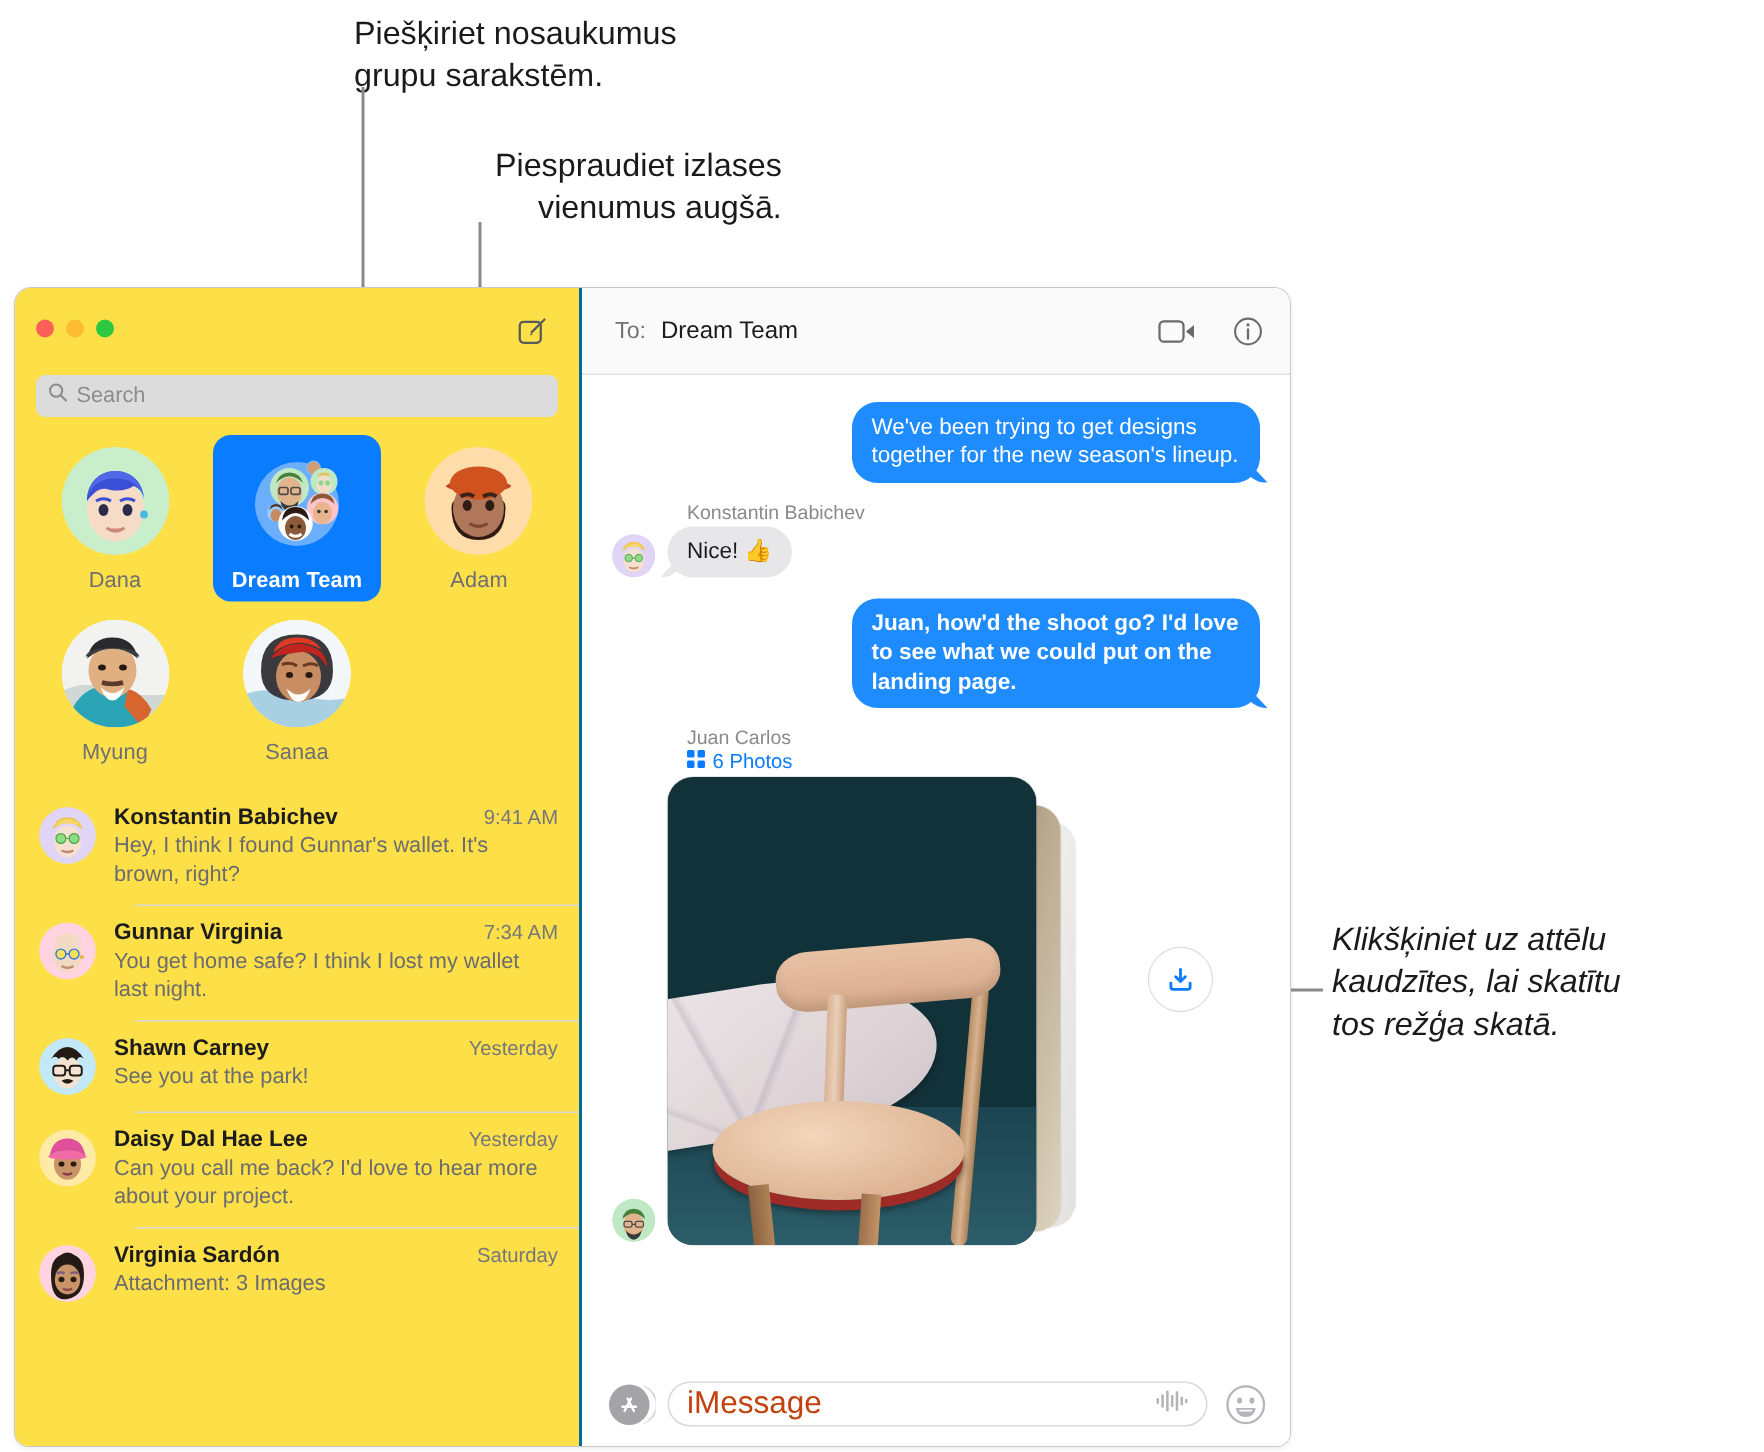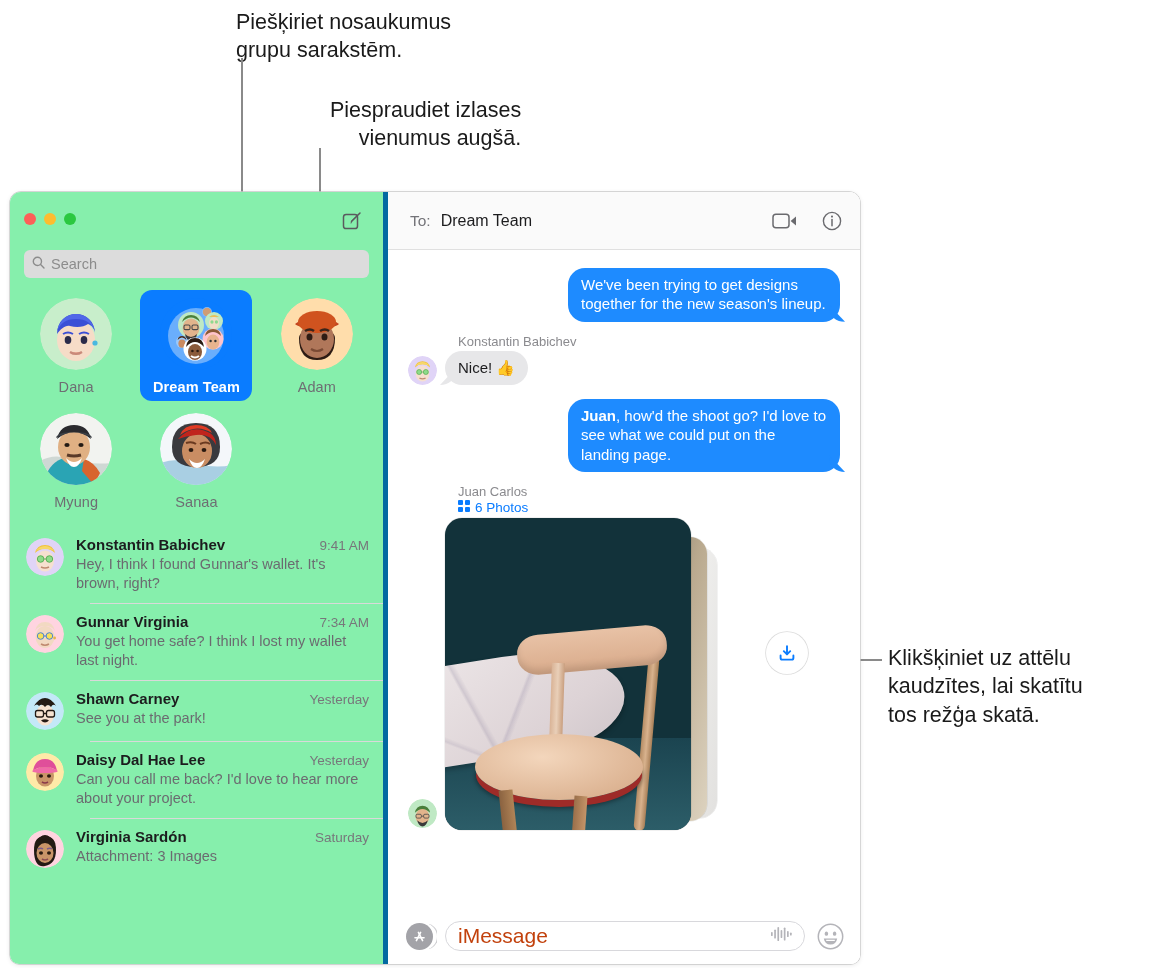--- a/index.html
+++ b/index.html
@@ -34,24 +34,24 @@
     border-radius: 11px 11px 9px 9px;
     background: #ffffff;
     box-shadow: 0 0 0 0.7px #c9c9c9, 0 1px 5px rgba(0,0,0,0.10);
     overflow: hidden;
     display: flex;
   }
 
   
   #sidebar {
     width: 378px;
-    background: #86efac;
+    background: #fde047;
     position: relative;
     flex: 0 0 378px;
-    border-right: 5px solid #0369a1;
+    border-right: 2px solid #0369a1;
     overflow: hidden;
   }
   #sidebar-top { height: 58px; position: relative; }
   .traffic-lights {
     position: absolute; left: 14px; top: 21px;
     display: flex; gap: 8px;
   }
   .tl { width: 12px; height: 12px; border-radius: 50%; }
   .tl.red { background: #fc6058; }
   .tl.yellow { background: #fdbc2f; }
@@ -293,21 +293,21 @@
 <div id="root">
 
   <div class="callout" style="left:236px; top:8px;">Piešķiriet nosaukumus
 grupu sarakstēm.</div>
   <div class="callout-line v-line" style="left:241px; top:58px; height:250px;"></div>
 
   <div class="callout" style="left:330px; top:96px; text-align:right;">Piespraudiet izlases
 vienumus augšā.</div>
   <div class="callout-line v-line" style="left:319px; top:148px; height:160px;"></div>
 
-  <div class="callout" style="left:888px; top:644px;">Klikšķiniet uz attēlu
+  <div class="callout" style="left:888px; top:612px;font-style:italic;">Klikšķiniet uz attēlu
 kaudzītes, lai skatītu
 tos režģa skatā.</div>
   <div class="callout-line h-line" style="left:714px; top:659px; width:168px;"></div>
 
   <div id="window">
 
     <div id="sidebar">
 
       <div id="sidebar-top">
         <div class="traffic-lights">
@@ -603,21 +603,21 @@
                 <circle cx="14.6" cy="21" r="3.3" fill="#8edb8a" stroke="#4aa448" stroke-width="0.8"></circle>
                 <circle cx="23.4" cy="21" r="3.3" fill="#8edb8a" stroke="#4aa448" stroke-width="0.8"></circle>
                 <path d="M17.9 21h2.2" stroke="#4aa448" stroke-width="0.8"></path>
                 <path d="M15 29q4 2 8 0" stroke="#c08a70" stroke-width="1.5" fill="none"></path>
               </svg>
             </div>
             <div class="bubble in">Nice!  👍</div>
           </div>
         </div>
 
-        <div class="msg-row out" style="margin-top:14px;">
+        <div class="msg-row out" style="margin-top:14px;font-weight:bold;">
           <div class="bubble out">
             <b>Juan</b><span>, how'd the shoot go? I'd love to see what we could put on the landing page.</span>
           </div>
         </div>
 
         <div id="stack-block">
           <div class="stack-meta">
             <div class="sname">Juan Carlos</div>
             <div class="scount">
               <span class="grid-icon">

